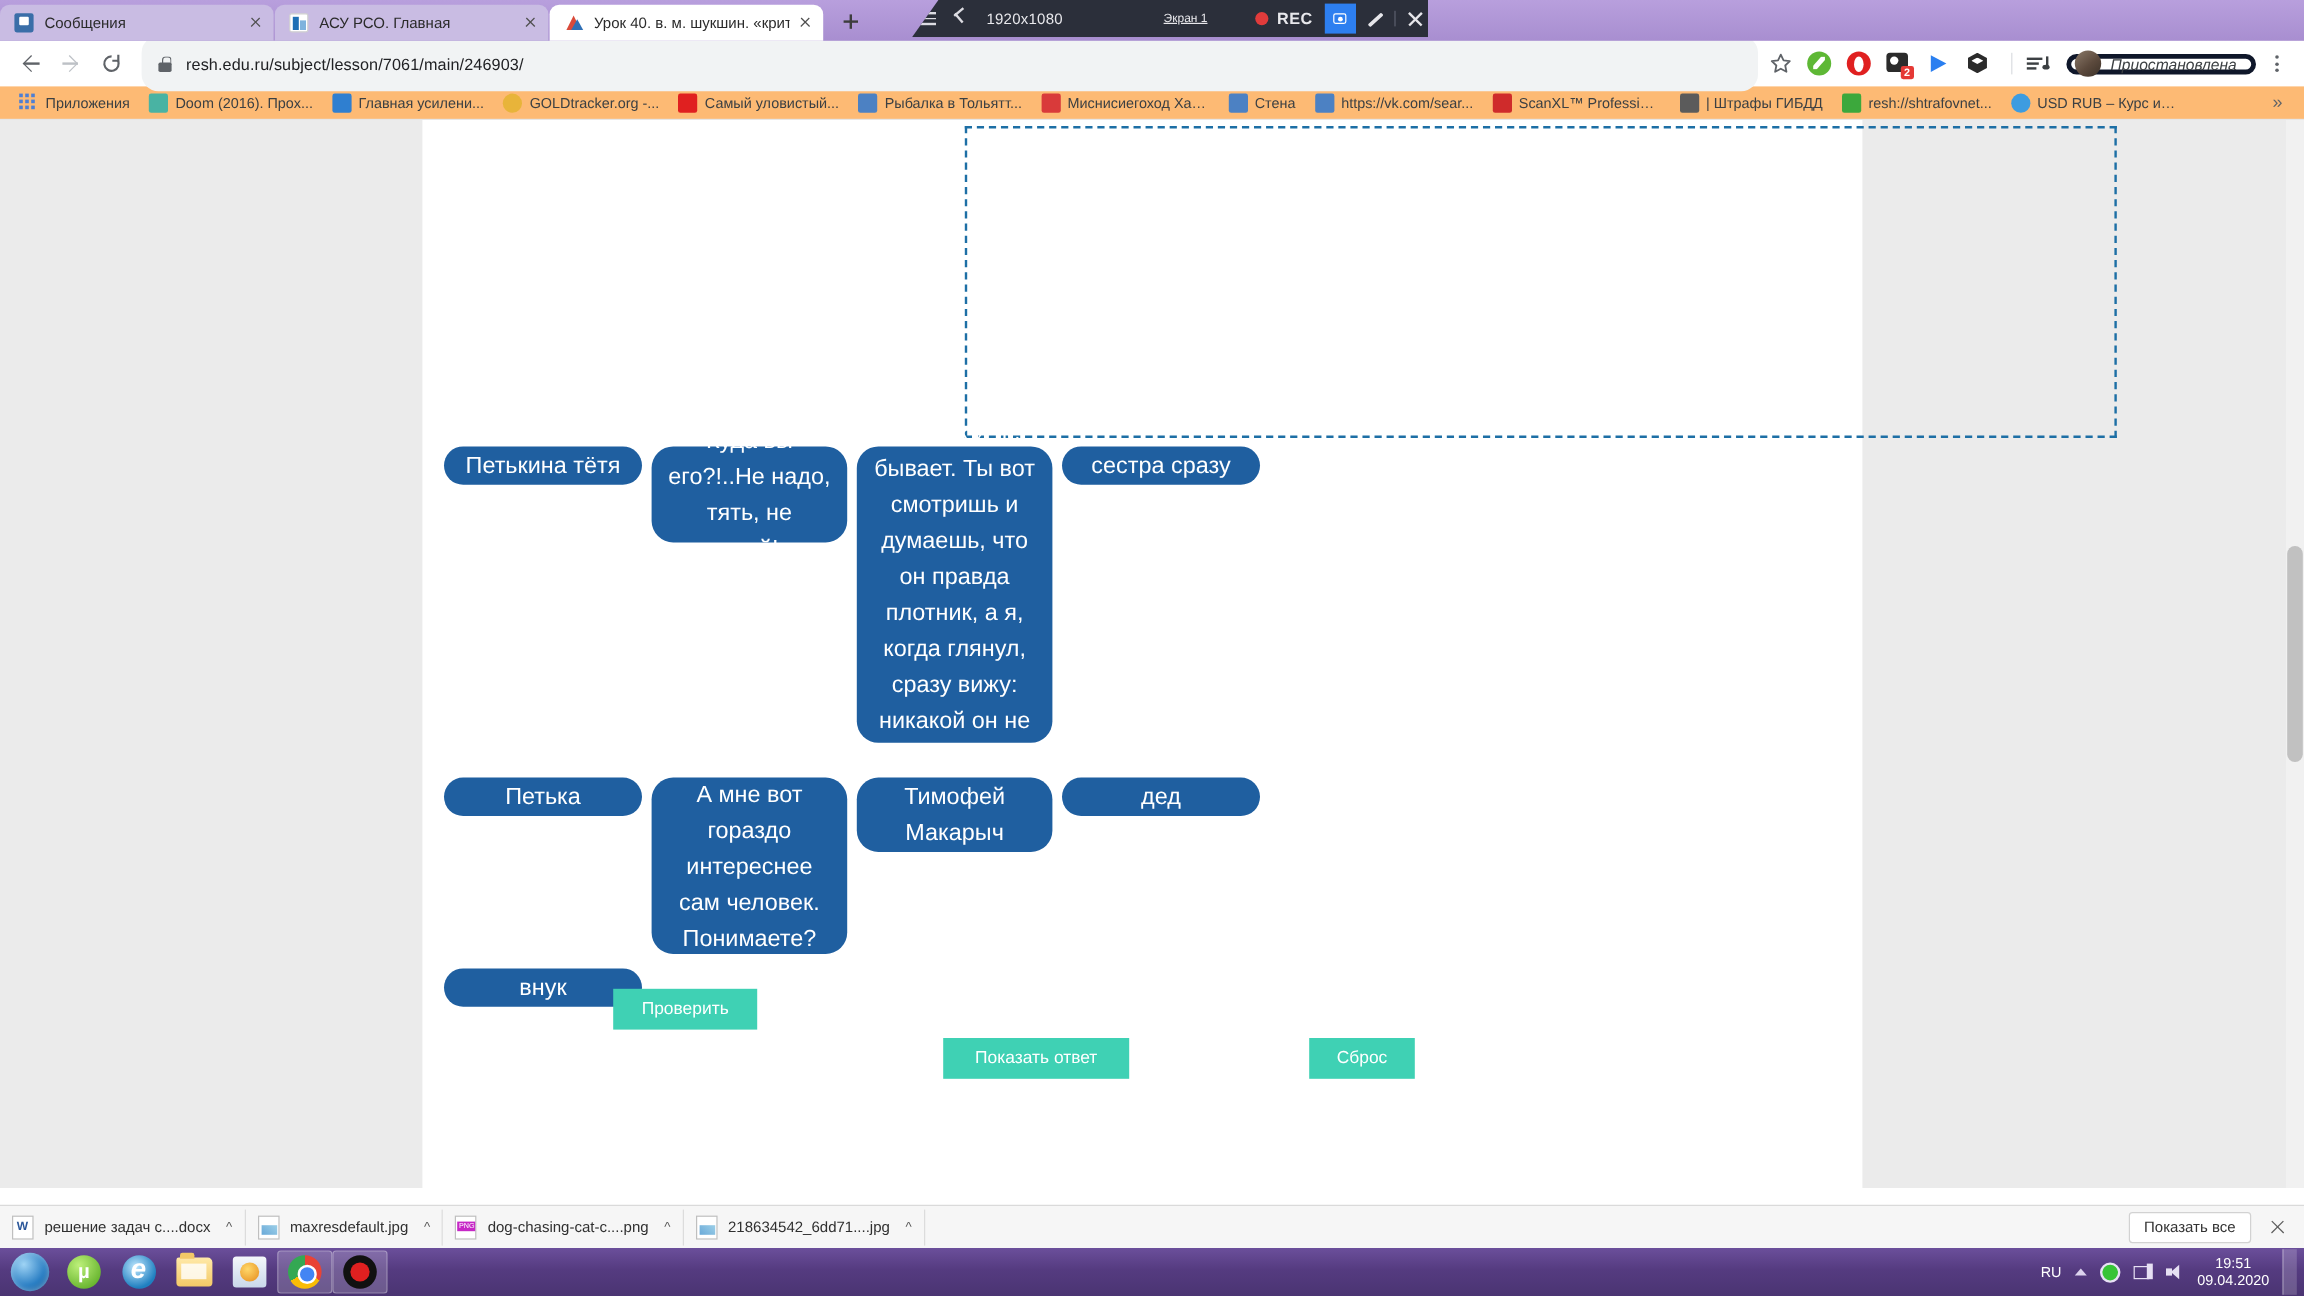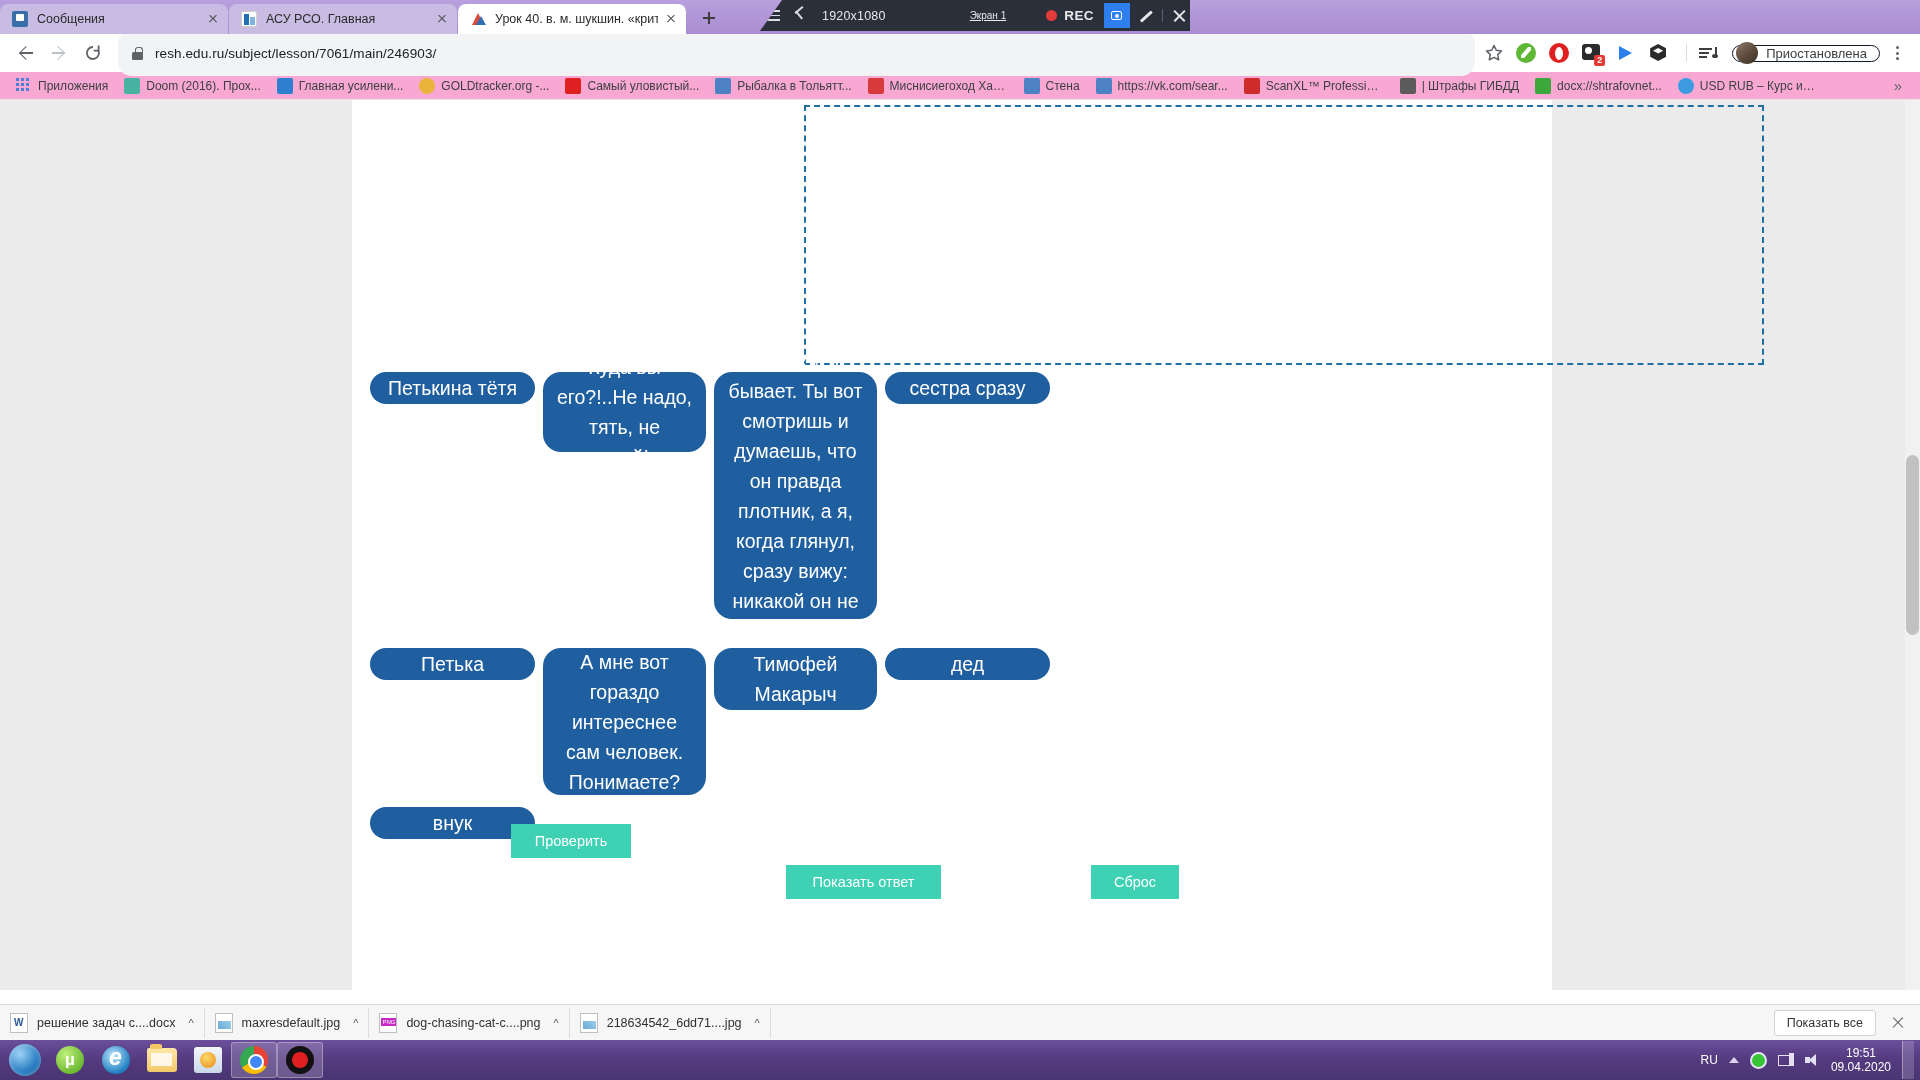--- a/index.html
+++ b/index.html
@@ -158,33 +158,33 @@
     clip-path:polygon(50% 0,100% 25%,100% 75%,50% 100%,0 75%,0 25%);}
   .ext-box .bx::after{content:"";position:absolute;left:3px;top:4px;width:10px;height:9px;background:#fff;
     clip-path:polygon(50% 0,100% 30%,50% 60%,0 30%);}
   .ext-list{ }
   .ext-list i{position:absolute;left:4px;width:13px;height:1.7px;background:#3c4043;}
   .ext-list i:nth-child(1){top:8px;} .ext-list i:nth-child(2){top:12px;width:10px;}
   .ext-list i:nth-child(3){top:16px;width:8px;}
   .ext-list .note{position:absolute;right:4px;top:7px;width:2px;height:9px;background:#3c4043;}
   .ext-list .note::after{content:"";position:absolute;left:-3px;top:7px;width:6px;height:4px;border-radius:50%;background:#3c4043;}
   #profile-pill {
-    height:17px; display:flex; align-items:center; border:1px solid #0f172a;
-    border-radius:14px; padding: 0 12px 0 3px; margin-left:4px;
+    height:17px; display:flex; align-items:center; border:4px solid #0f172a;
+    border-radius:14px; padding: 0 12px 0 3px; margin-left:4px;font-style:italic;
   }
   #avatar { width:22px;height:22px;border-radius:50%;margin-right:8px;
     background:linear-gradient(140deg,#8b7a6a,#5c4a3d 55%,#3b3128);}
   #profile-label{font-size:13px;color:#3c4043;}
   #kebab{width:26px;height:26px;position:relative;margin-left:4px;flex:0 0 26px;}
   #kebab i{position:absolute;left:11.5px;width:3.4px;height:3.4px;border-radius:50%;background:#5f6368;}
   #kebab i:nth-child(1){top:6px;} #kebab i:nth-child(2){top:11.5px;} #kebab i:nth-child(3){top:17px;}
 
   
   #bookmarks {
-    height: 28px; background:#f9a8d4; display:flex; align-items:center;
+    height: 28px; background:#fdba74; display:flex; align-items:center;
     padding: 0 8px; border-bottom:1px solid #e6e6e6; gap: 0px;
   }
   .bm { display:flex;align-items:center; padding: 0 8px; height:24px; font-size:12px; color:#3c4043;
         white-space:nowrap; }
   .bm-ic { width:16px;height:16px;flex:0 0 16px;margin-right:6px;position:relative;border-radius:2px;}
   .bm-txt{max-width:118px;overflow:hidden;text-overflow:ellipsis;}
   #apps-grid{width:16px;height:16px;position:relative;}
   #apps-grid i{position:absolute;width:3px;height:3px;background:#4e7fd4;}
   #overflow-chev{margin-left:auto;padding-right:10px;font-size:15px;color:#5f6368;}
 
@@ -448,21 +448,21 @@
     <div class="bm">
         <span class="bm-ic" style="background:#cf2b2b"></span>
         <span class="bm-txt">ScanXL™ Profession...</span>
       </div>
     <div class="bm">
         <span class="bm-ic" style="background:#5b5b5b"></span>
         <span class="bm-txt">| Штрафы ГИБДД</span>
       </div>
     <div class="bm">
         <span class="bm-ic" style="background:#3ca83c"></span>
-        <span class="bm-txt">docx://shtrafovnet...</span>
+        <span class="bm-txt">resh://shtrafovnet...</span>
       </div>
     <div class="bm">
         <span class="bm-ic" style="background:#3d9ce0;border-radius:50%"></span>
         <span class="bm-txt">USD RUB – Курс и г...</span>
       </div>
     <div id="overflow-chev">»</div>
   </div>
 
   <div id="page">
     <div id="page-card">

